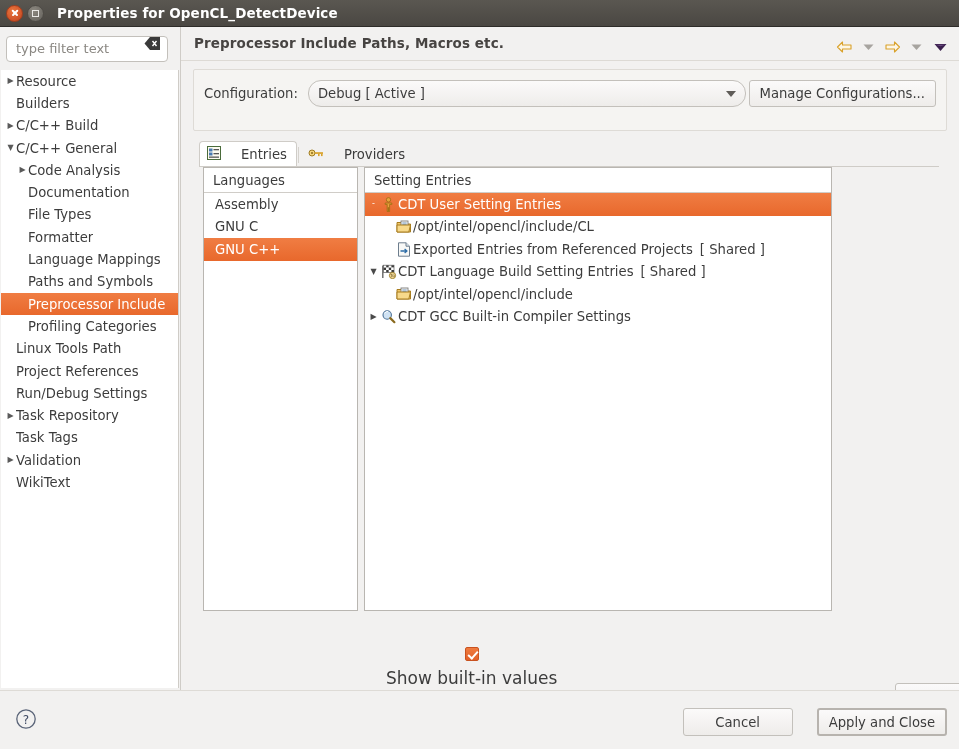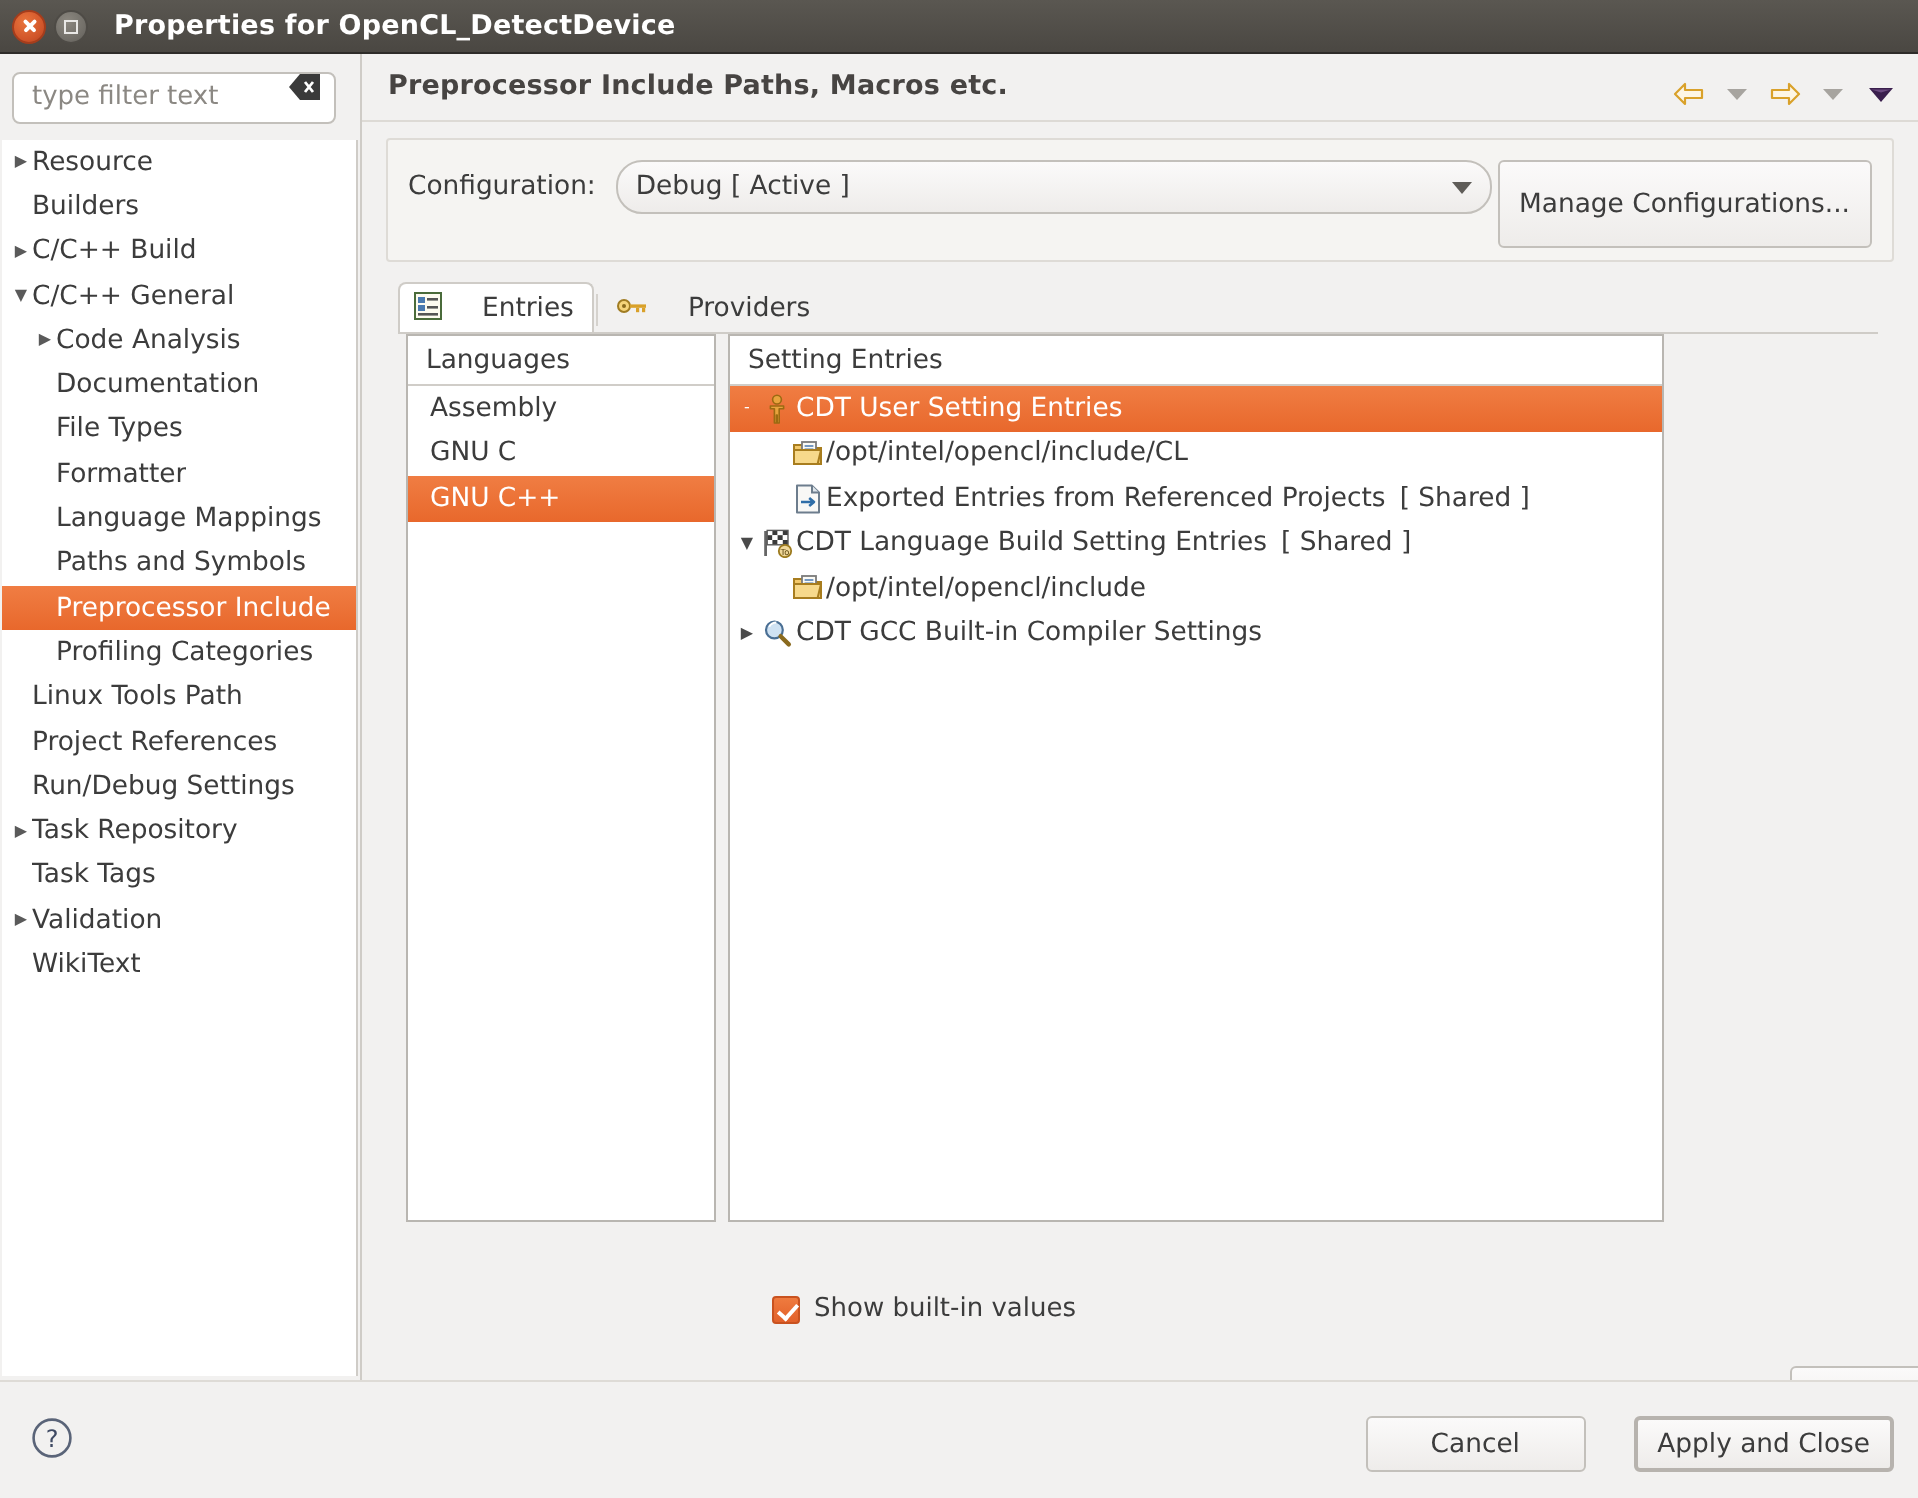--- a/index.html
+++ b/index.html
@@ -188,21 +188,21 @@
     font-size: 13.2px;
     color: #3c3c3c;
     padding: 0 10px;
     height: 27px;
     cursor: default;
     white-space: nowrap;
   }
   .btn.default { border: 2px solid #b7b3ae; font-weight: normal; }
   .manage-btn {
     position: absolute; top: 10px; right: 10px;
-    height: 44px;
+    height: 27px;
   }
 
   
   .tabbar {
     position: absolute;
     top: 114px; left: 18px;
     display: flex; align-items: flex-end;
     height: 26px;
   }
   .tab {
@@ -289,21 +289,22 @@
   .entry-row .etext { margin-left: 1px; }
   .entry-row .shared { margin-left: 7px; }
   .indent-1 { padding-left: 2px; }
   .indent-2 { padding-left: 17px; }
 
   
   .check-row {
     position: absolute;
     top: 620px; left: 205px;
     display: flex; align-items: center; gap: 7px;
-    font-size: 13px;
+    font-size: 17px;
+    flex-direction: column;
   }
   .checkbox {
     width: 14px; height: 14px;
     background: linear-gradient(to bottom, #ef7b3f 0%, #e2612a 100%);
     border: 1px solid #c9521f;
     border-radius: 2px;
     position: relative;
     flex: none;
   }
   .checkbox::after {

